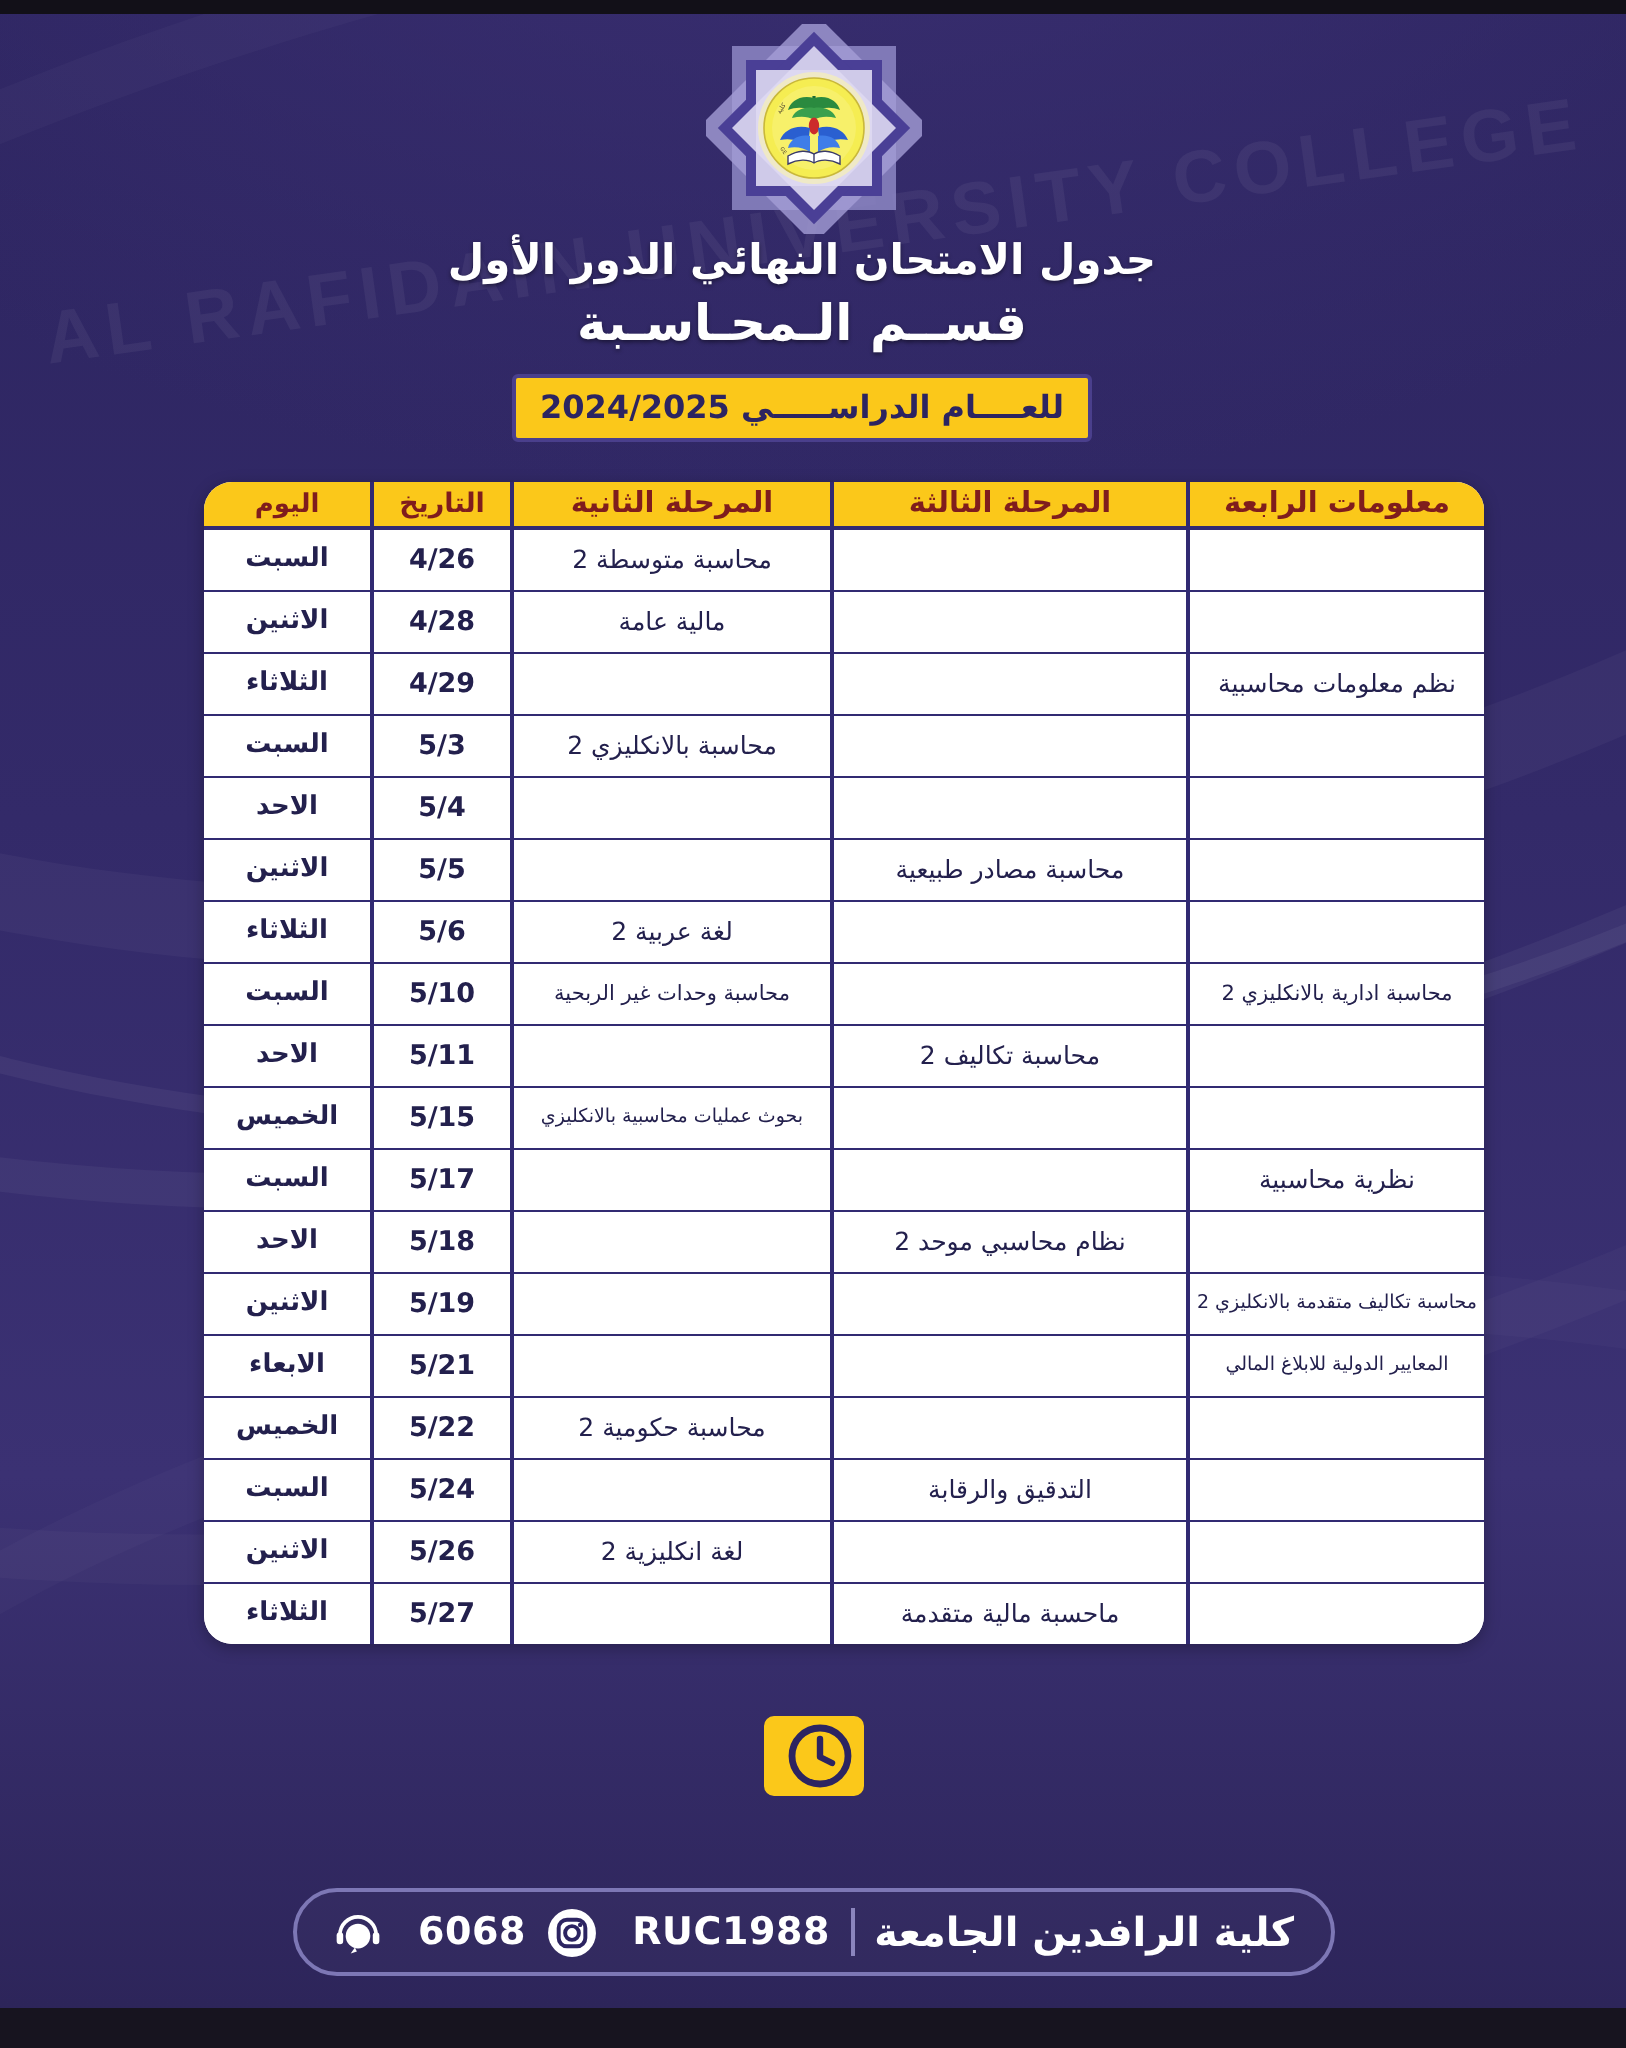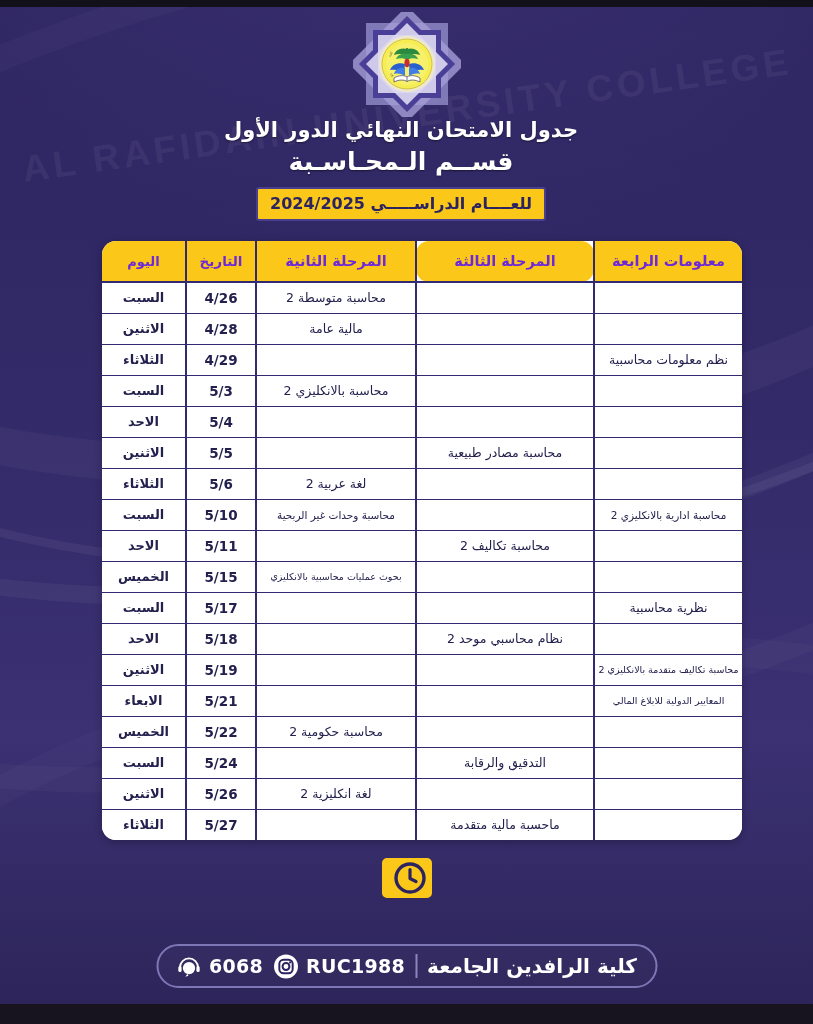--- a/index.html
+++ b/index.html
@@ -75,41 +75,41 @@
 
   
   .table-wrap {
     position:absolute; left:102px; top:241px; width:640px; z-index:4;
     border-radius:14px; overflow:hidden;
     background:#ffffff;
     box-shadow:0 2px 8px rgba(0,0,0,.28);
   }
   table { border-collapse:collapse; width:100%; table-layout:fixed; }
   thead th {
-    background:#fbc81a; color:#6d28d9;
+    background:#fbc81a; color:#7f1d1d;
     font-size:14.5px; font-weight:bold;
-    height:41px; text-align:center;
+    height:23px; text-align:center;
     border-left:2px solid #312a72;
     border-bottom:2px solid #312a72;
   }
   thead th:last-child { border-left:none; }
   tbody td {
     background:#ffffff; color:#23204d;
     height:31px; text-align:center; vertical-align:middle;
     border-left:2px solid #312a72;
     border-bottom:1.6px solid #312a72;
     font-size:12.5px; padding:0 3px;
     overflow:hidden; white-space:nowrap;
   }
   tbody td:last-child { border-left:none; }
   tbody tr:last-child td { border-bottom:none; }
   .c-day   { width:84px;  font-weight:bold; font-size:13px; }
   .c-date  { width:70px;  font-weight:bold; font-size:13.5px; direction:ltr;margin-left:29px; }
   .c-st2   { width:160px; }
-  .c-st3   { width:178px;border-radius:13px; }
+  .c-st3   { width:178px; }
   .c-st4   { width:148px; }
   td.tight { font-size:10.5px; }
   td.vtight{ font-size:9.5px; }
 
   
   .time-banner {
     position:absolute; left:50%; top:858px; transform:translateX(-50%);
     display:flex; align-items:center; z-index:4;
     background:#fbc81a; border:2px solid #fbc81a; border-radius:5px;
     height:40px; padding:0 0 0 4px;
@@ -131,21 +131,21 @@
     display:flex; align-items:center; justify-content:center;
     gap:10px; z-index:4;
     border:2px solid #7d77b5; border-radius:24px;
     height:44px; padding:0 18px;
     background:rgba(255,255,255,0.02);
   }
   .footer .fcollege {
     color:#ffffff; font-size:20px; font-weight:bold; white-space:nowrap;
   }
   .fdiv { width:2px; height:24px; background:#8b85bd; }
-  .social { display:flex; align-items:center; gap:8px; direction:ltr; }
+  .social { display:flex; align-items:center; gap:18px; direction:ltr; }
   .social .lbl { color:#ffffff; font-size:19px; font-weight:bold; letter-spacing:0.3px; }
   .ico { width:25px; height:25px; flex:0 0 auto; display:block; }
 </style>
 </head>
 <body>
 
 <div id="poster">
 
   <div class="topstrip"></div>
 

